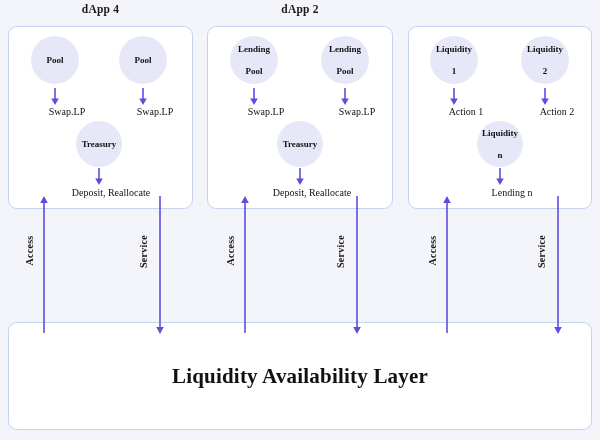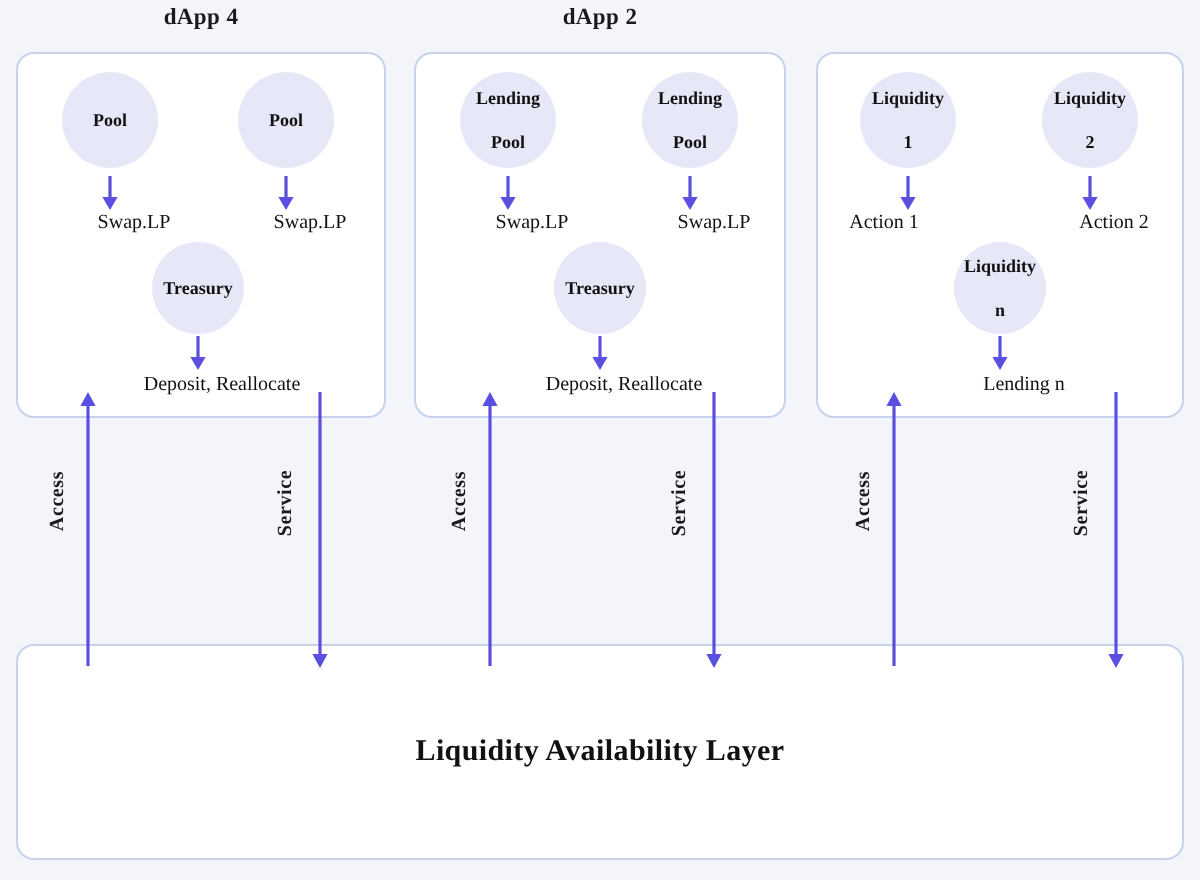--- a/index.html
+++ b/index.html
@@ -96,21 +96,21 @@
     height: 108px;
     background: #ffffff;
     border: 1px solid #c7d2ef;
     border-radius: 9px;
     box-sizing: border-box;
     display: flex;
     align-items: center;
     justify-content: center;
   }
   .lal-title {
-    font-size: 15px;
+    font-size: 21px;
     font-weight: 700;
     color: #111111;
     letter-spacing: 0.2px;
   }
 </style>
 </head>
 <body>
 
 <div id="canvas">
 
@@ -185,21 +185,21 @@
   <div class="node-circle" style="left:430px; top:36px; width:48px; height:48px;">
     <span>
       <span>Liquidity</span><br>
       <span>1</span>
     </span>
   </div>
   <svg class="mini-arrow" style="left:447px; top:88px;" viewBox="0 0 14 18">
     <line x1="7" y1="0" x2="7" y2="12" stroke="#5b4fe0" stroke-width="1.6"></line>
     <polygon points="7,17 3.2,10.5 10.8,10.5" fill="#5b4fe0"></polygon>
   </svg>
-  <div class="caption" style="left:430px; top:106px;">Action 1</div>
+  <div class="caption" style="left:454px; top:106px;">Action 1</div>
 
   <div class="node-circle" style="left:521px; top:36px; width:48px; height:48px;">
     <span>
       <span>Liquidity</span><br>
       <span>2</span>
     </span>
   </div>
   <svg class="mini-arrow" style="left:538px; top:88px;" viewBox="0 0 14 18">
     <line x1="7" y1="0" x2="7" y2="12" stroke="#5b4fe0" stroke-width="1.6"></line>
     <polygon points="7,17 3.2,10.5 10.8,10.5" fill="#5b4fe0"></polygon>

